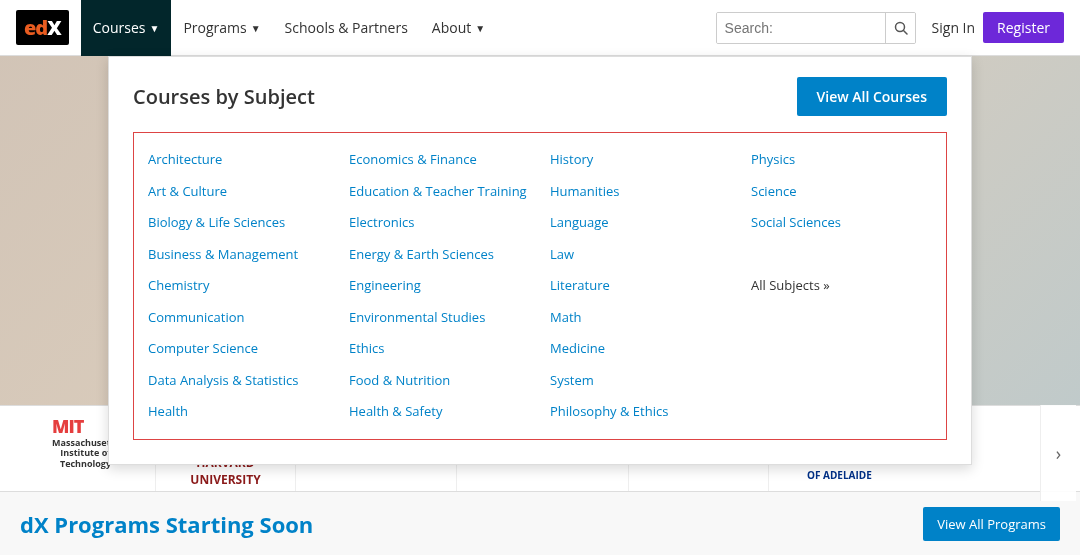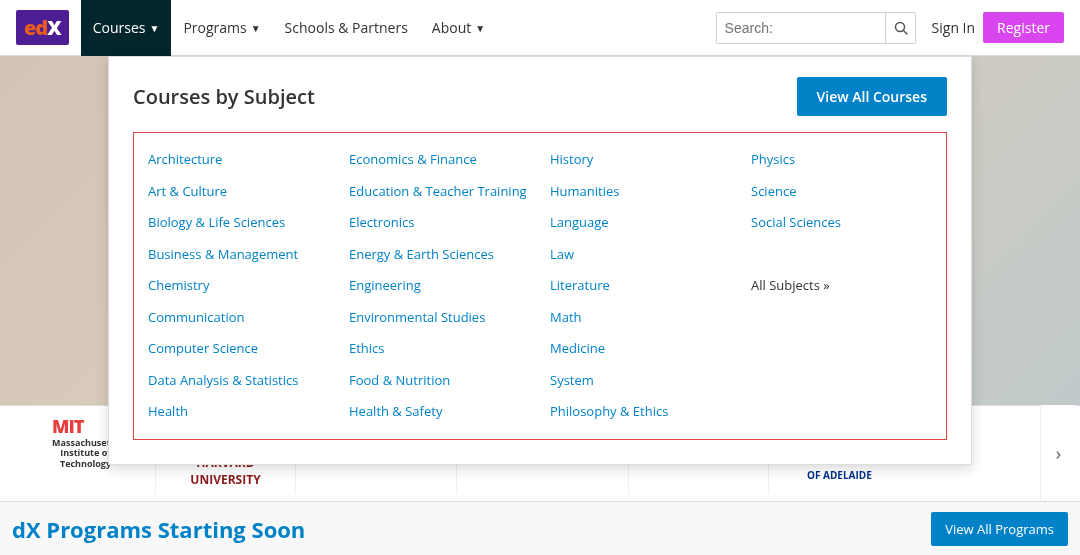--- a/index.html
+++ b/index.html
@@ -15,21 +15,21 @@
       padding: 0 16px;
       position: relative;
       z-index: 100;
     }
     .logo-wrap {
       display: flex;
       align-items: center;
       margin-right: 12px;
     }
     .logo-edx {
-      background: #4c1d95;
+      background: #000000;
       color: #fff;
       font-weight: 900;
       font-size: 20px;
       padding: 4px 8px;
       letter-spacing: -1px;
       border-radius: 2px;
     }
     .logo-edx span { color: #e95c20; }
     .nav-links {
       display: flex;
@@ -87,21 +87,21 @@
       align-items: center;
       margin-left: 16px;
       gap: 8px;
     }
     .signin-link {
       color: #333;
       cursor: pointer;
       font-size: 14px;
     }
     .register-btn {
-      background: #d946ef;
+      background: #6d28d9;
       color: #fff;
       padding: 6px 14px;
       border-radius: 2px;
       cursor: pointer;
       font-size: 14px;
     }
 
     
     .dropdown-container {
       position: absolute;
@@ -221,26 +221,26 @@
       border-left: 1px solid #eee;
       z-index: 11;
     }
 
     
     .bottom-bar {
       position: absolute;
       bottom: 0;
       left: 0;
       right: 0;
-      height: 54px;
+      height: 64px;
       background: #f8f8f8;
       border-top: 1px solid #ddd;
       display: flex;
       align-items: center;
-      padding: 0 12px;
+      padding: 0 20px;
       z-index: 10;
     }
     .bottom-text {
       font-size: 13px;
       color: #555;
       flex: 1;
     }
     .view-all-programs {
       background: #0082c8;
       color: #fff;

